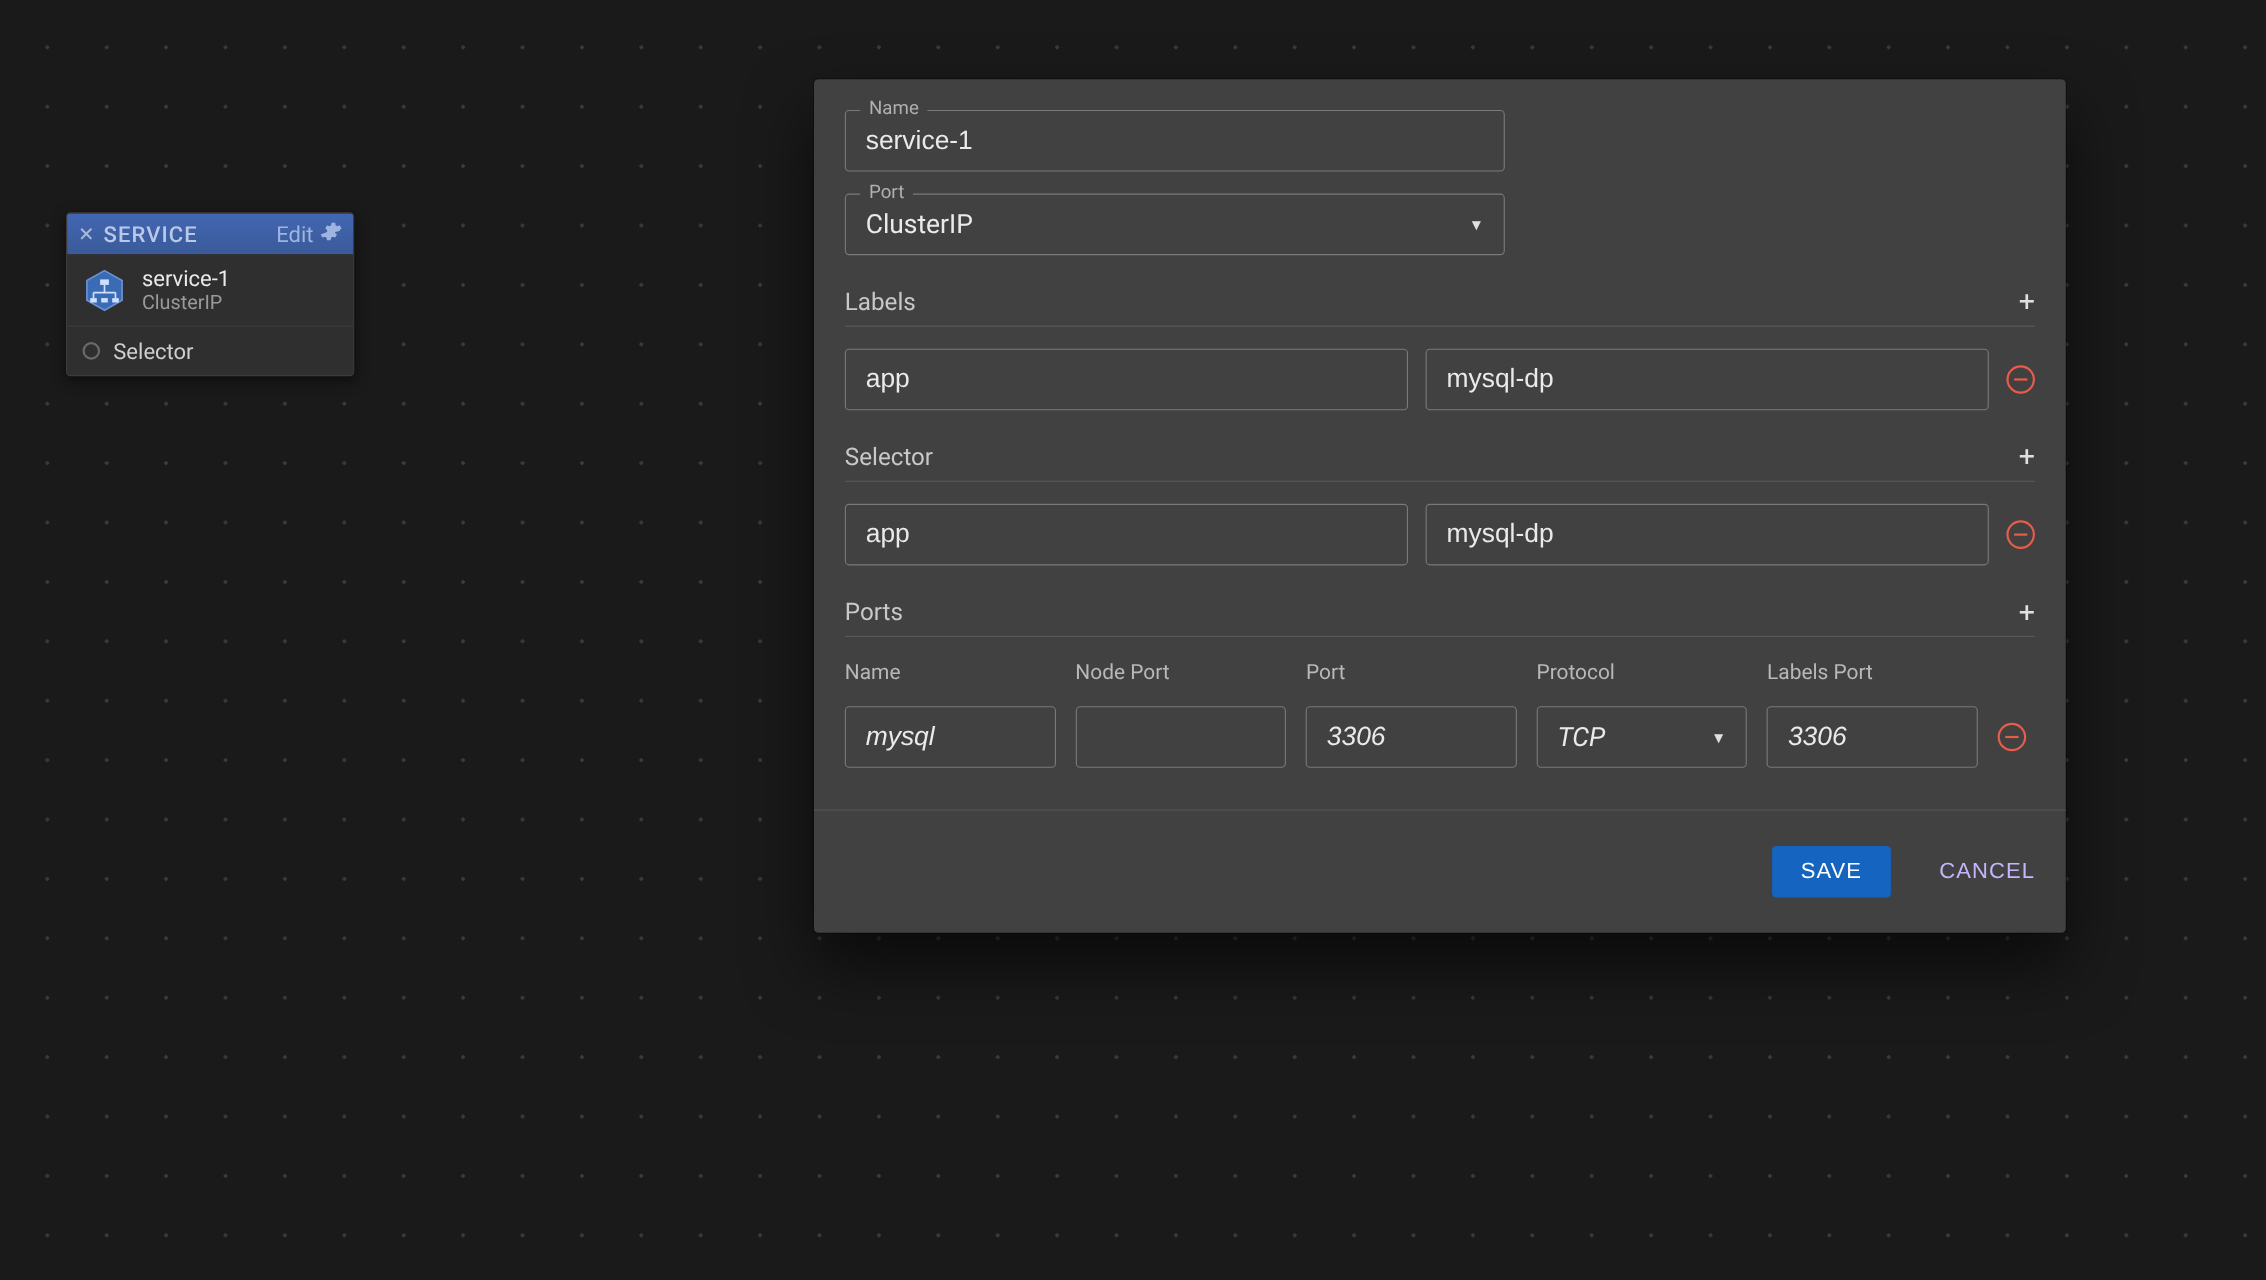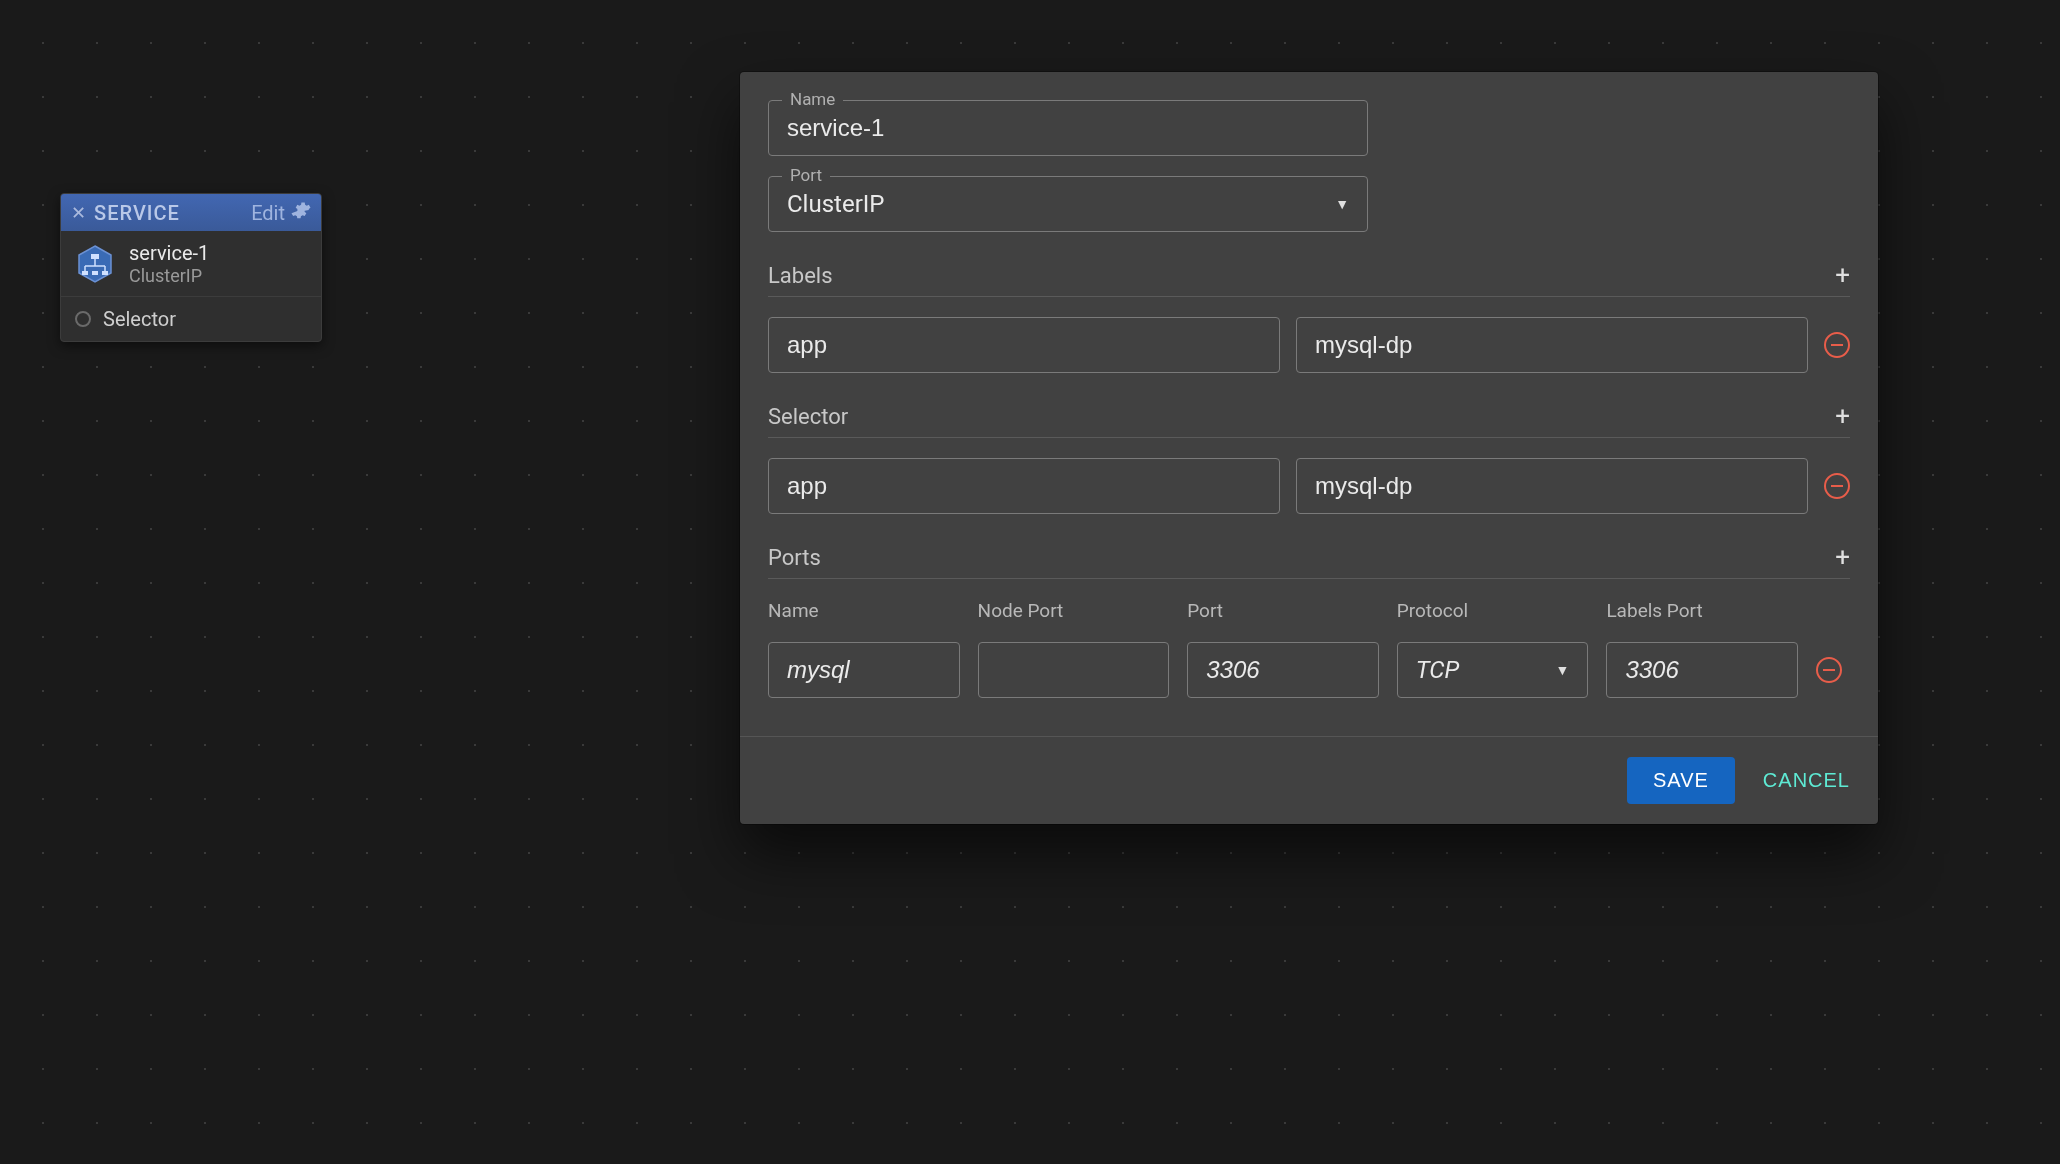--- a/index.html
+++ b/index.html
@@ -199,43 +199,44 @@
   }
   .port-row .text-input, .port-row .select-input {
     height: 56px;
     font-size: 24px;
     font-style: italic;
   }
 
   .modal-footer {
     margin: 18px -28px 0 -28px;
     border-top: 1px solid #555;
-    padding: 20px 28px;
+    padding: 32px 28px;
     display: flex;
     justify-content: flex-end;
     gap: 28px;
     align-items: center;
   }
   .btn-save {
     background: #1565c0;
     color: #fff;
     border: none;
     border-radius: 4px;
     padding: 12px 26px;
     font-size: 20px;
     letter-spacing: 1px;
     cursor: pointer;
   }
   .btn-cancel {
     background: transparent;
-    color: #5eead4;
+    color: #c4b5fd;
     border: none;
     font-size: 20px;
     letter-spacing: 1px;
     cursor: pointer;
+    margin-left: 16px;
   }
 </style>
 </head>
 <body>
 
 <div class="canvas-bg"></div>
 
 <div class="node-card">
   <div class="node-header">
     <span class="close-x">✕</span>

